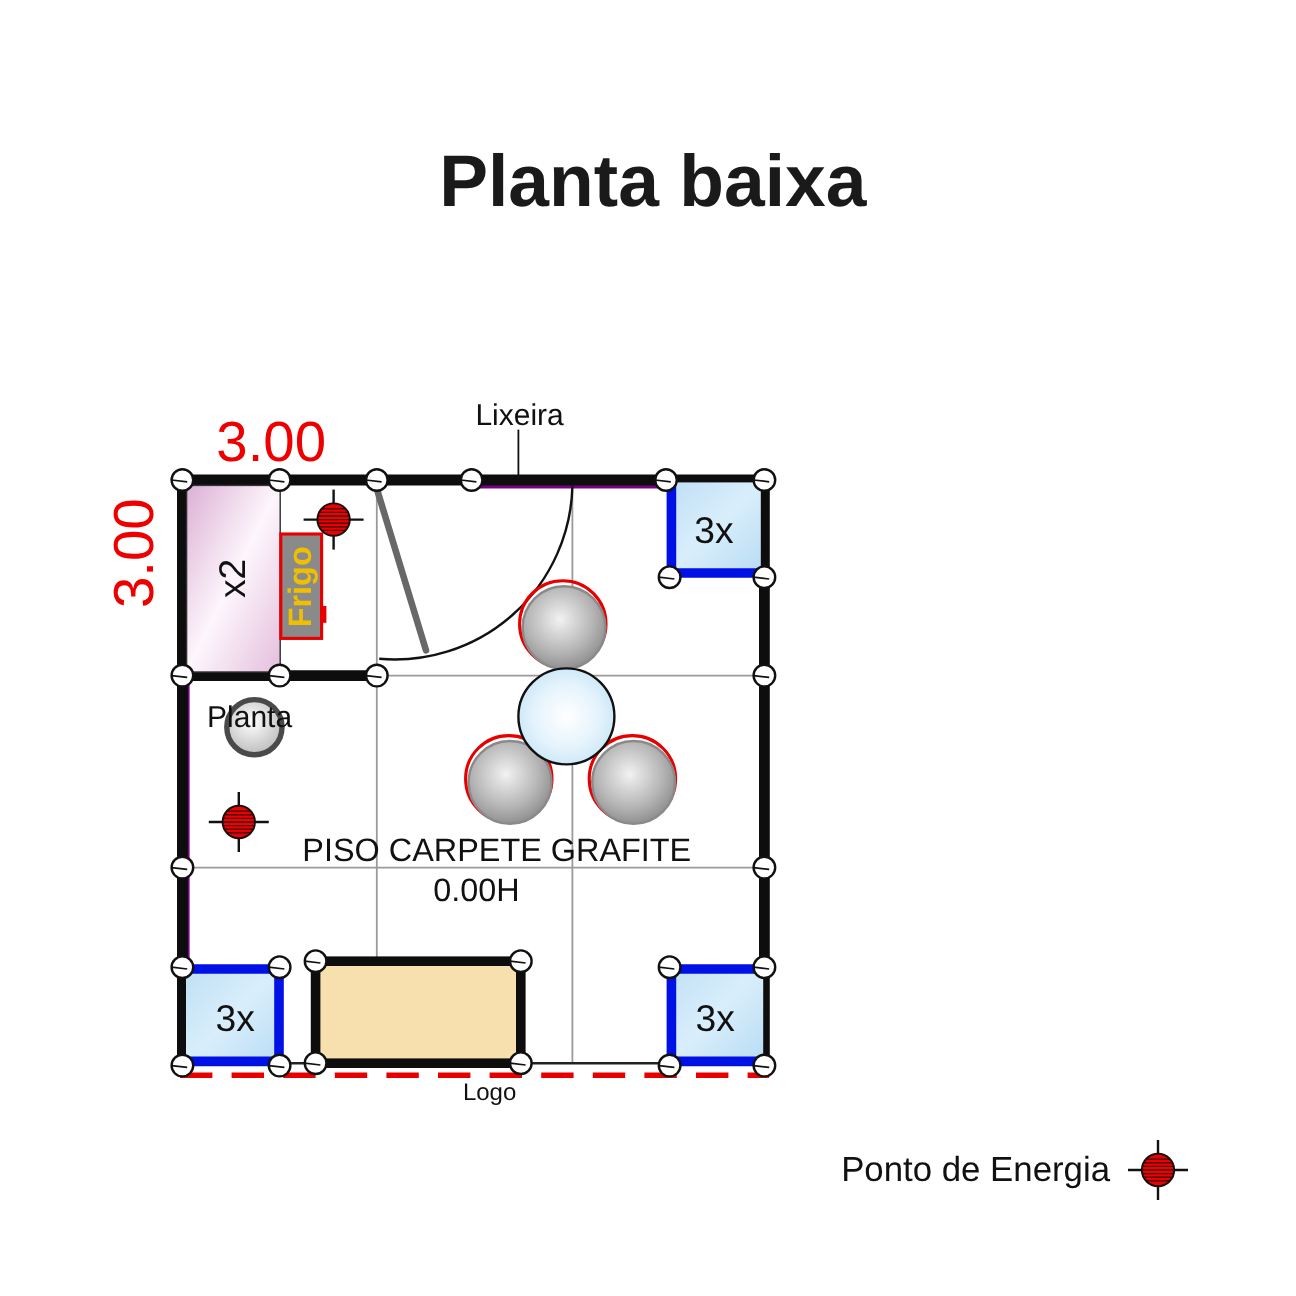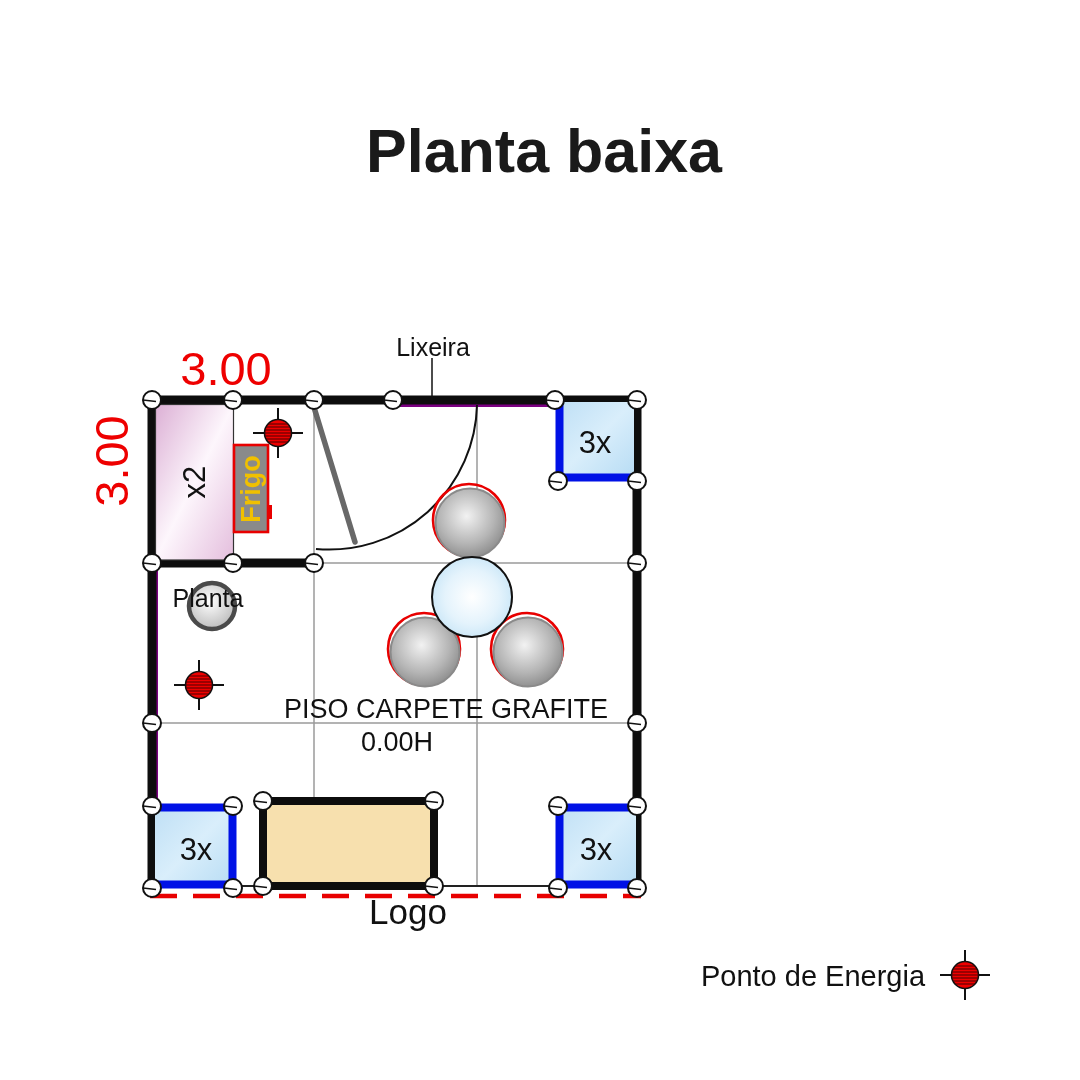--- a/index.html
+++ b/index.html
@@ -8,21 +8,21 @@
     font-family:"Liberation Sans", sans-serif;color:#111;overflow:hidden;
   }
   .lbl{position:absolute;white-space:nowrap;transform:translate(-50%,-50%);line-height:1;}
   .lbl.rot{transform:translate(-50%,-50%) rotate(-90deg);}
   .title{font-size:61px;font-weight:bold;color:#1a1a1a;margin-top:44px;}
   .dim{font-size:47px;color:#ee0000;}
   .small{font-size:25px;}
   .floor{font-size:27px;}
   .shelf{font-size:31px;}
   .frigo{font-size:27px;color:#f0c000;font-weight:bold;}
-  .logo{font-size:35px;text-align:right;}
+  .logo{font-size:20px;text-align:right;}
   .legend{font-size:29px;}
   svg{position:absolute;left:0;top:0;}
 </style>
 </head>
 <body>
 
 <svg width="1080" height="1080" viewBox="0 0 1080 1080">
   <defs>
     <linearGradient id="gradPink" x1="0" y1="0" x2="1" y2="1">
       <stop offset="0" stop-color="#dcb0d5"></stop>
@@ -181,18 +181,18 @@
 
 <div class="lbl shelf rot" style="left:194px;top:482px;">x2</div>
 <div class="lbl frigo rot" style="left:251px;top:489px;">Frigo</div>
 
 <div class="lbl small" style="left:208px;top:598px;">Planta</div>
 
 <div class="lbl shelf" style="left:595px;top:442px;">3x</div>
 <div class="lbl shelf" style="left:196px;top:849px;">3x</div>
 <div class="lbl shelf" style="left:596px;top:849px;">3x</div>
 
-<div class="lbl floor" style="left:446px;top:709px;">PISO CARPETE GRAFITE</div>
+<div class="lbl floor" style="left:414px;top:709px;">PISO CARPETE GRAFITE</div>
 <div class="lbl floor" style="left:397px;top:742px;">0.00H</div>
 
 <div class="lbl logo" style="left:408px;top:911px;">Logo</div>
 
 <div class="lbl legend" style="left:813px;top:976px;text-align:right;">Ponto de Energia</div>
 
 </body></html>

